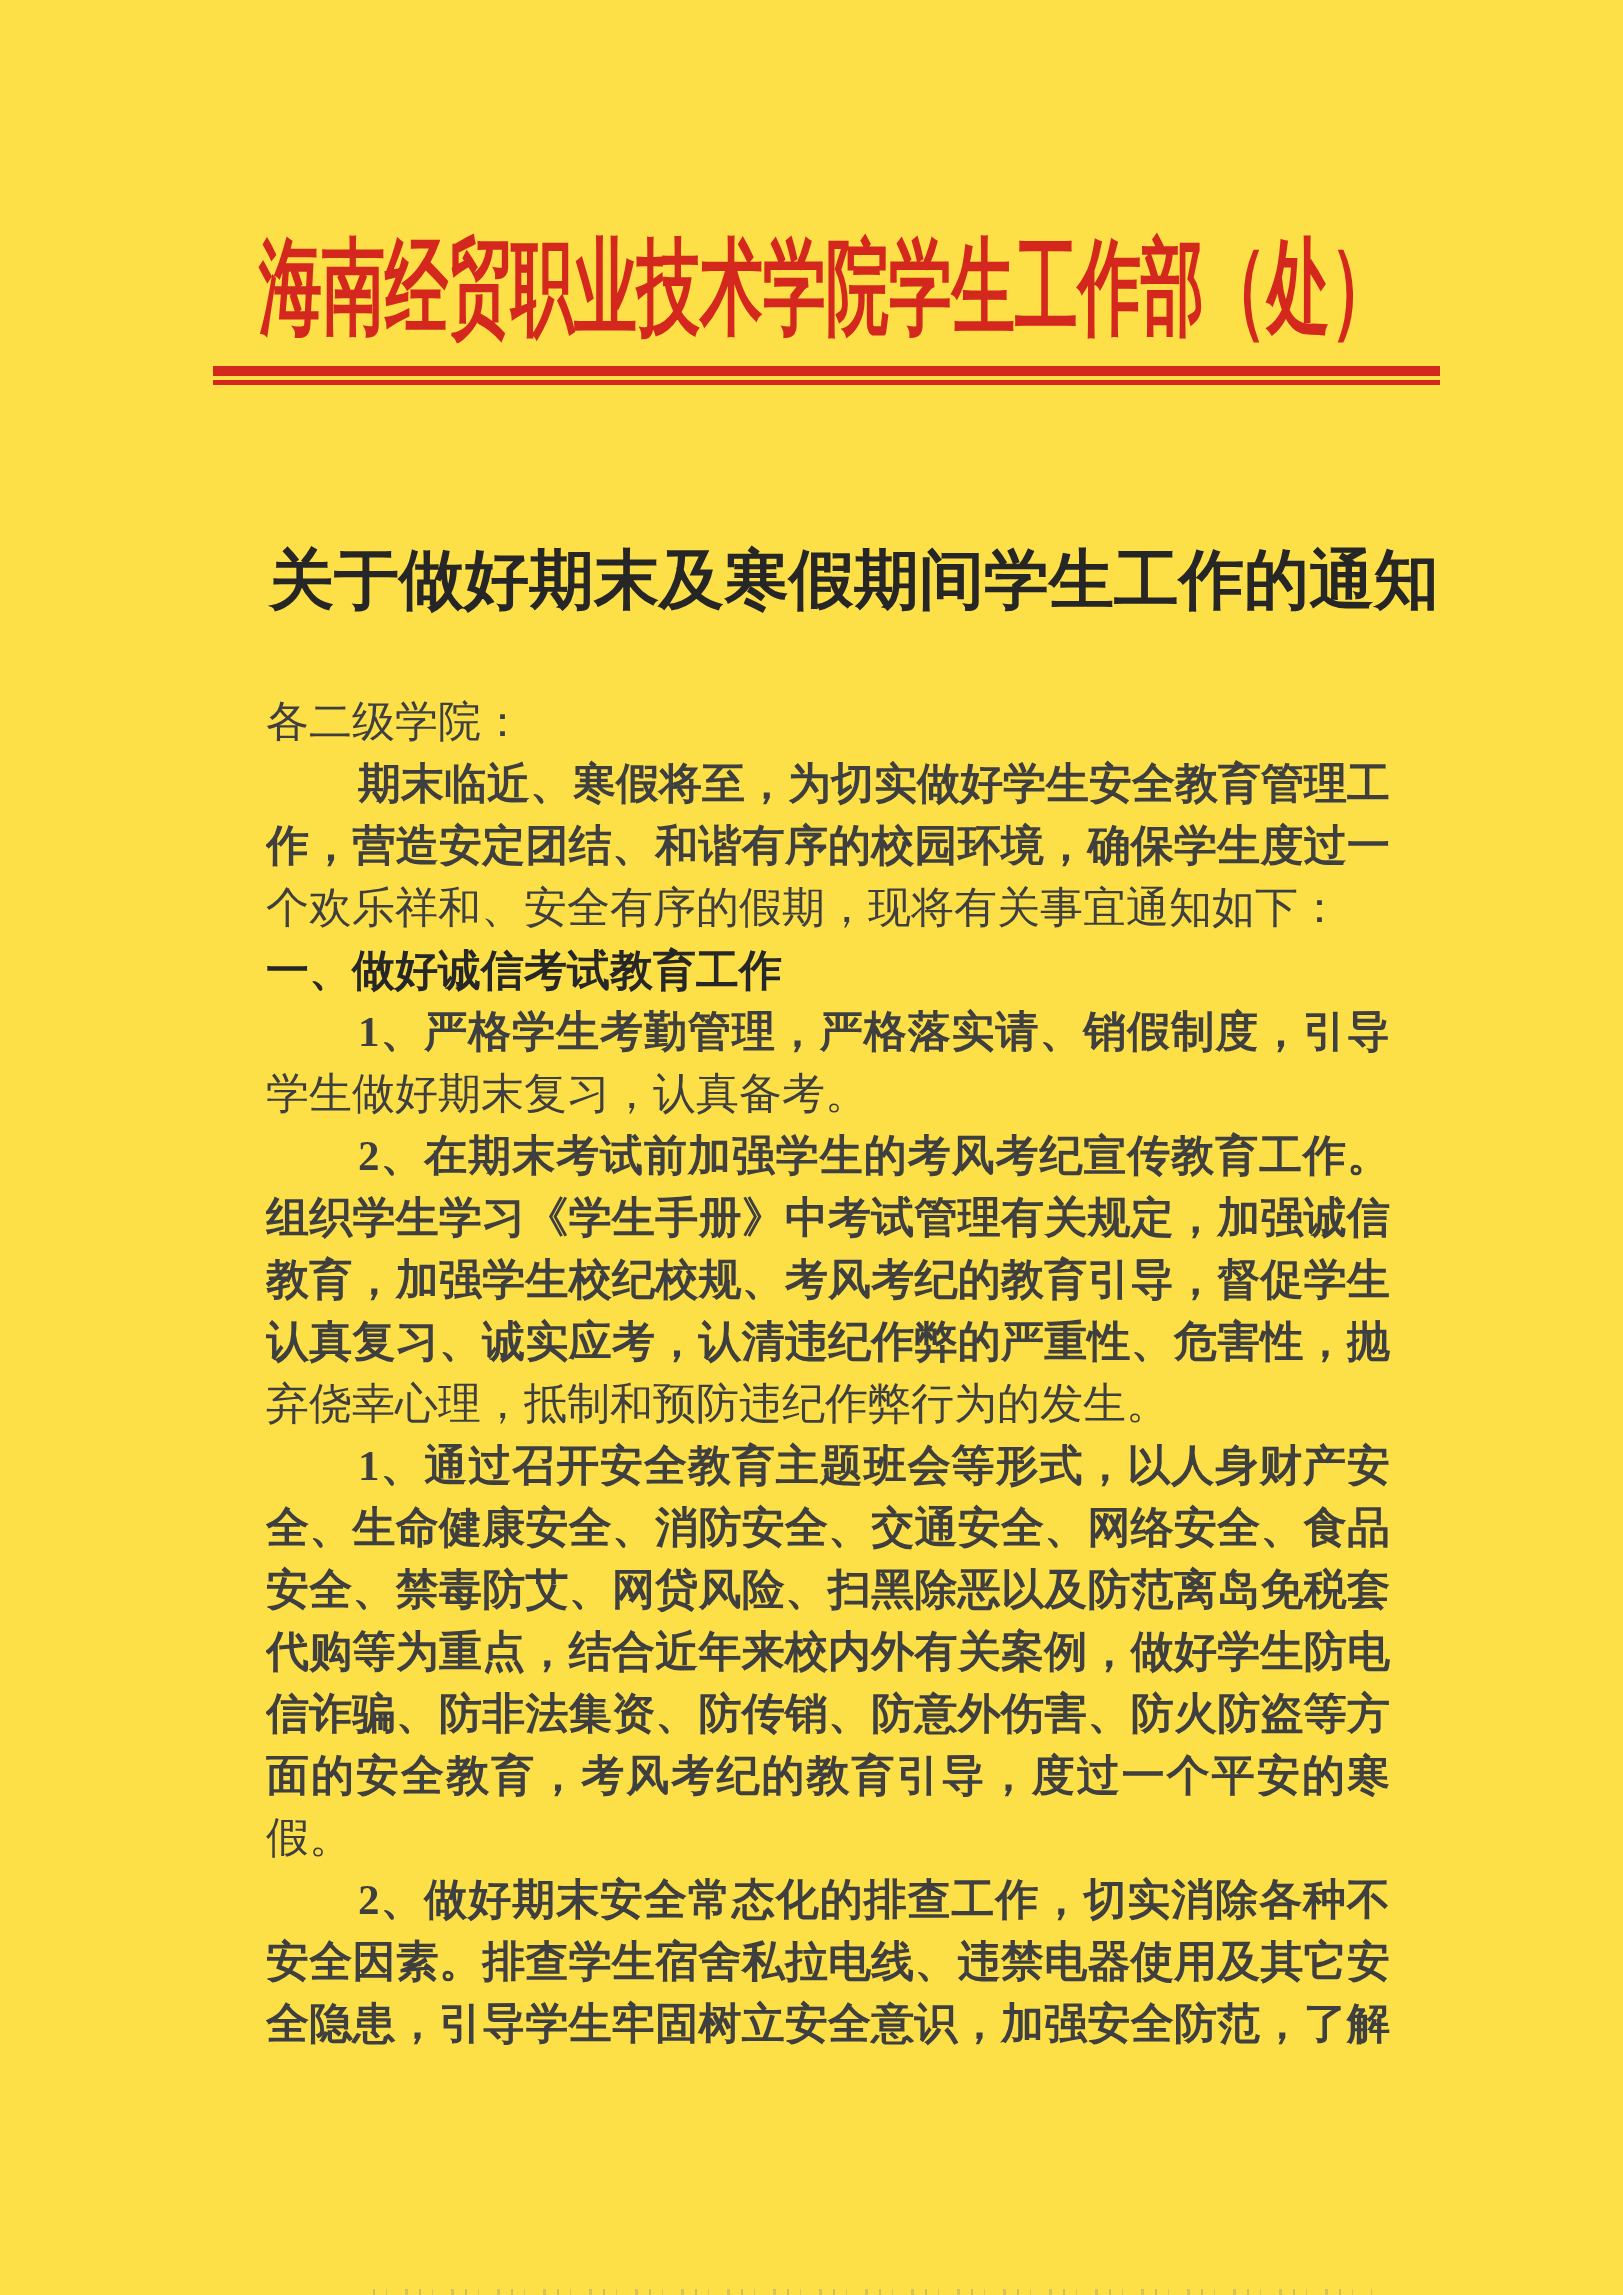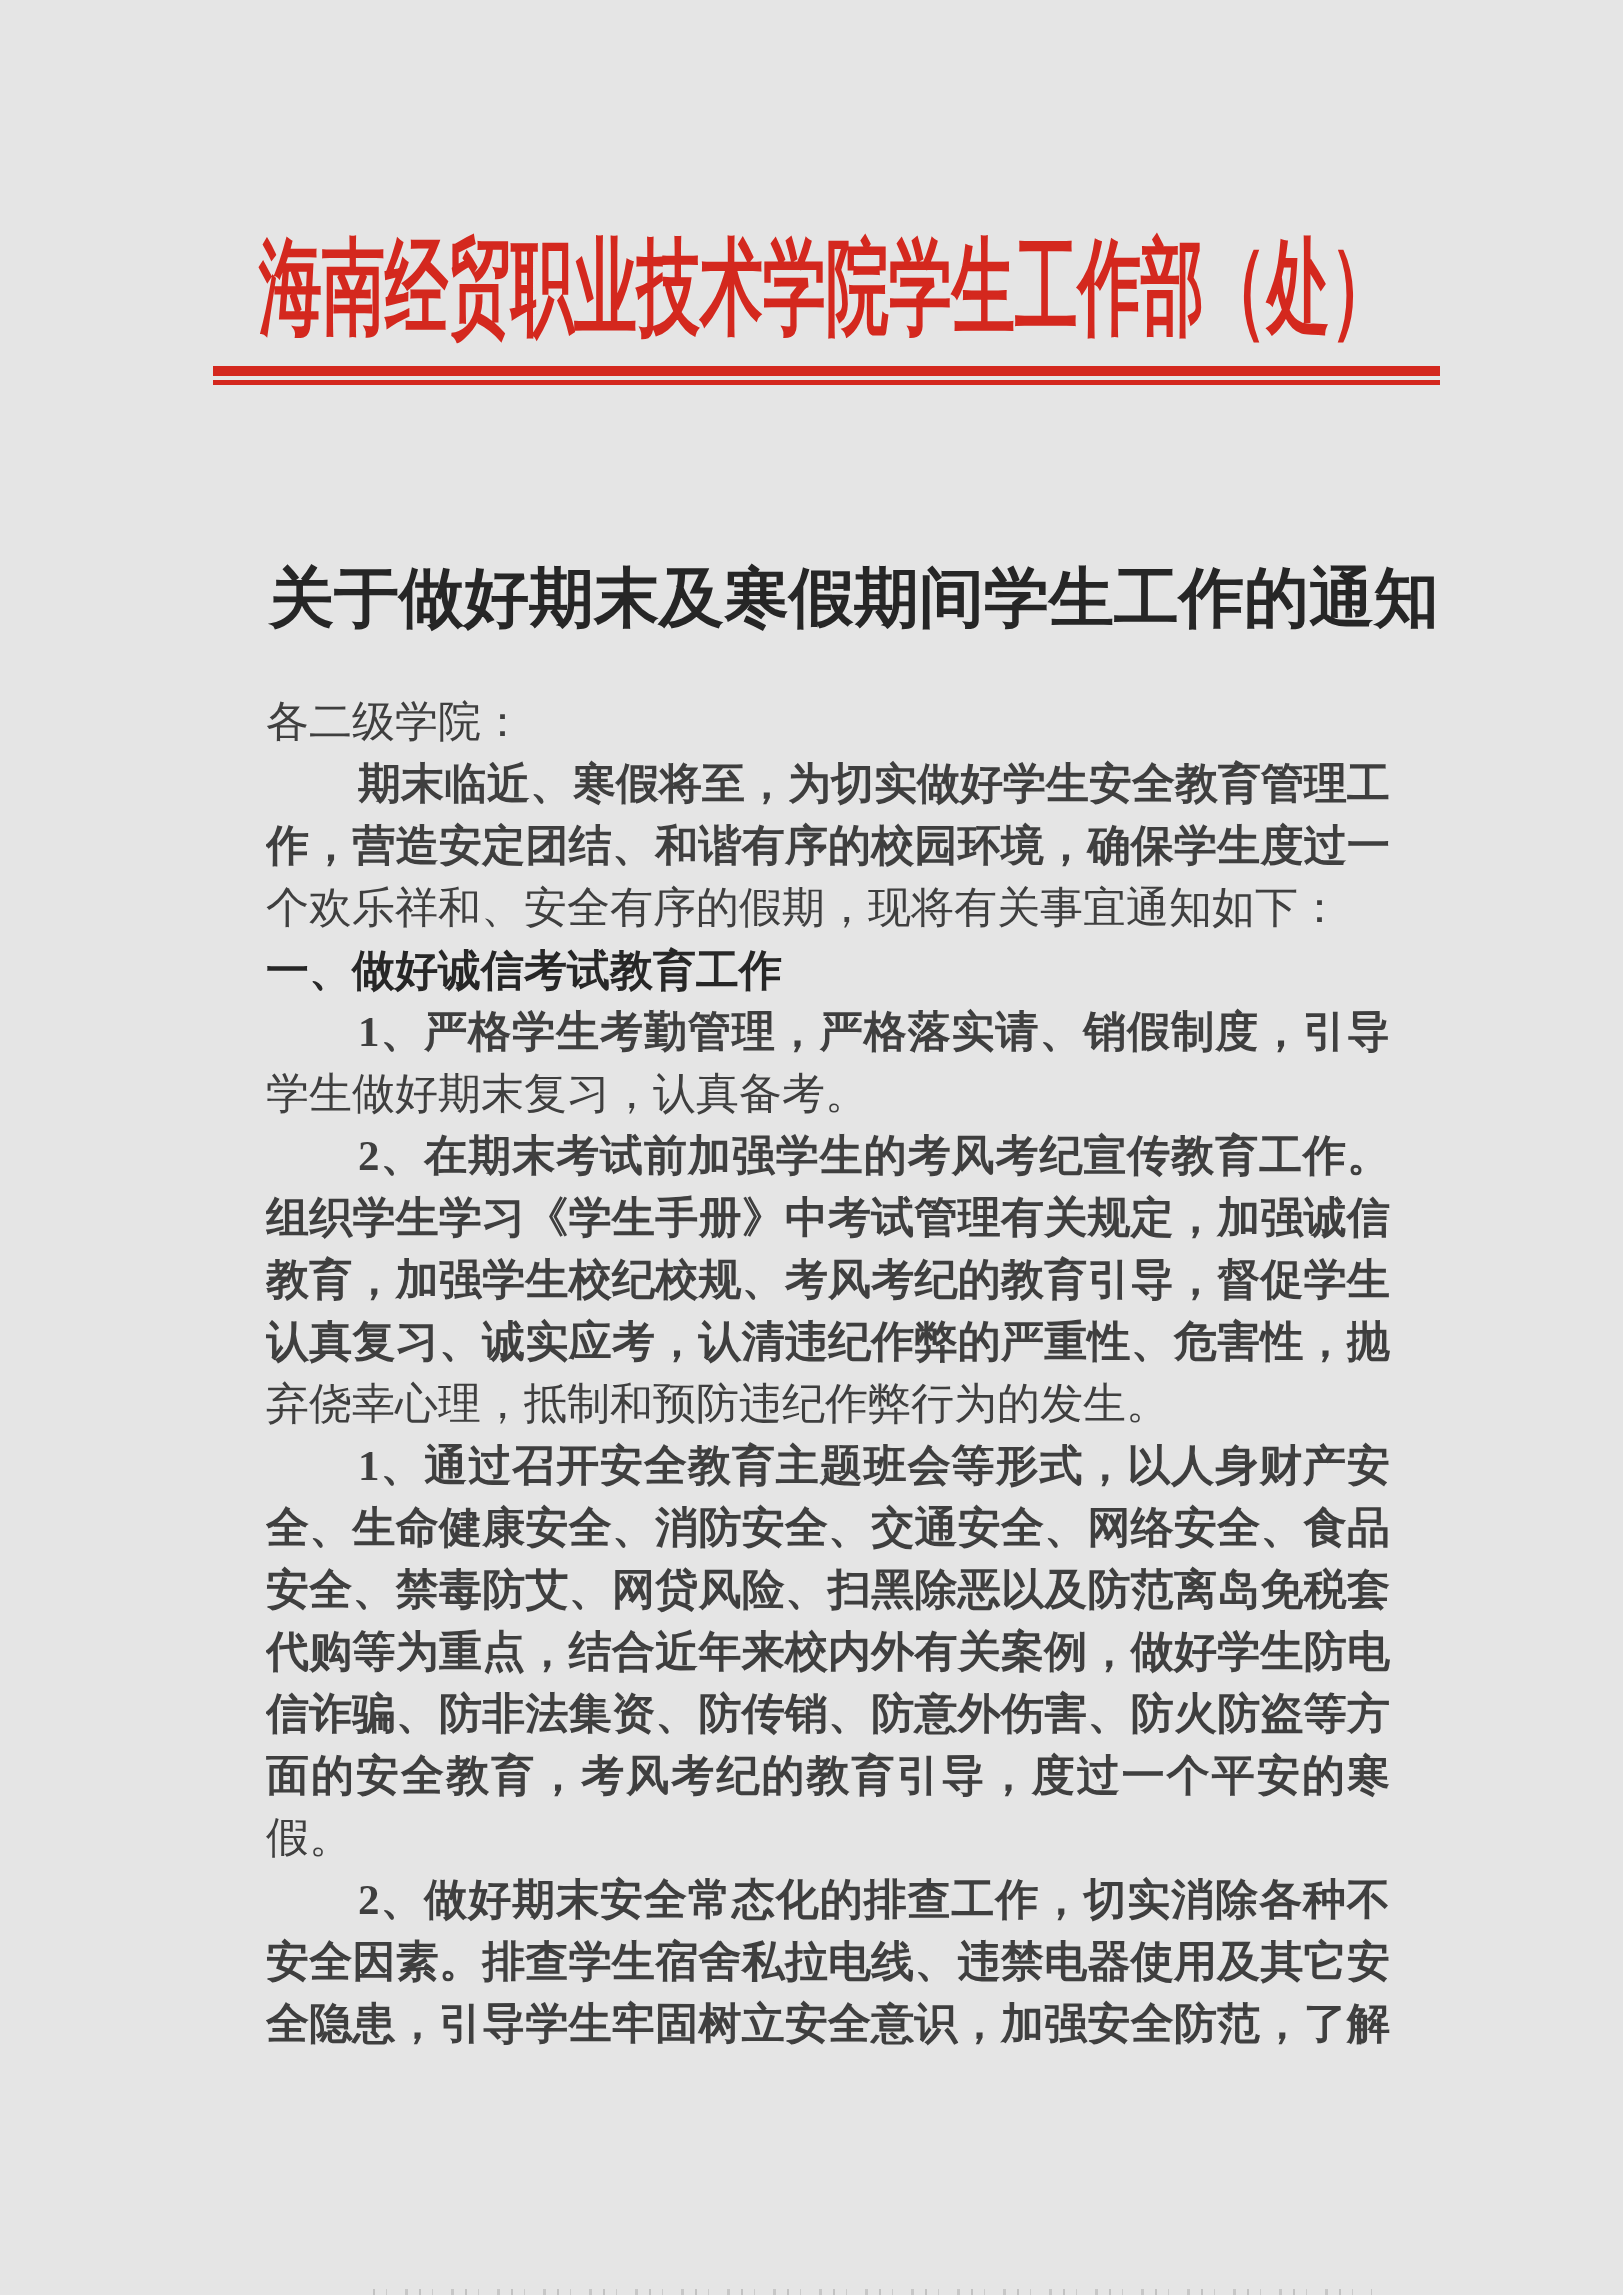--- a/index.html
+++ b/index.html
@@ -5,21 +5,21 @@
   html, body { margin: 0; padding: 0; }
   body {
     width: 1623px; height: 2295px;
     background: #ffffff;
     position: relative;
     overflow: hidden;
     font-family: "Liberation Serif", serif;
   }
   .page {
     position: absolute; inset: 0;
-    background: #e5e5e5;
+    background: #fde047;
   }
   
   .letterhead {
     position: absolute;
     top: 237px; left: 826px;
     transform: translateX(-50%) scaleY(1.66);
     transform-origin: top center;
     white-space: nowrap;
     font-family: "Liberation Serif", serif;
     font-weight: 700;
@@ -37,21 +37,21 @@
   }
   .rule-thin {
     position: absolute;
     left: 213px; top: 380px;
     width: 1227px; height: 4.8px;
     background: #d4281e;
   }
   
   .doc-title {
     position: absolute;
-    top: 556px; left: 854px;
+    top: 538px; left: 854px;
     transform: translateX(-50%);
     white-space: nowrap;
     font-family: "Liberation Serif", serif;
     font-weight: 700;
     font-size: 65px;
     line-height: 84px;
     letter-spacing: 0px;
     color: #262626;
   }
   

